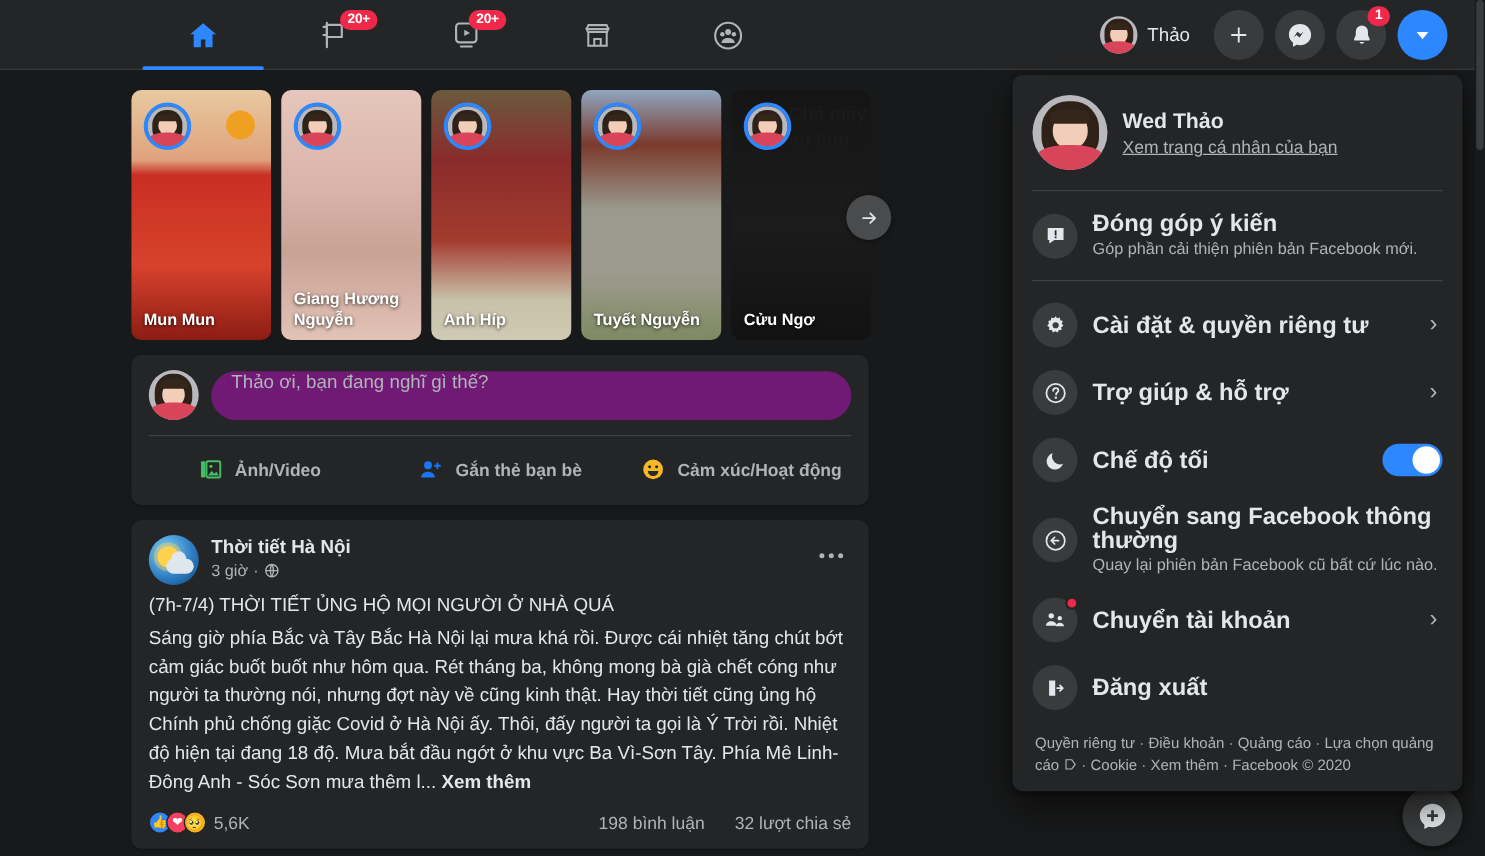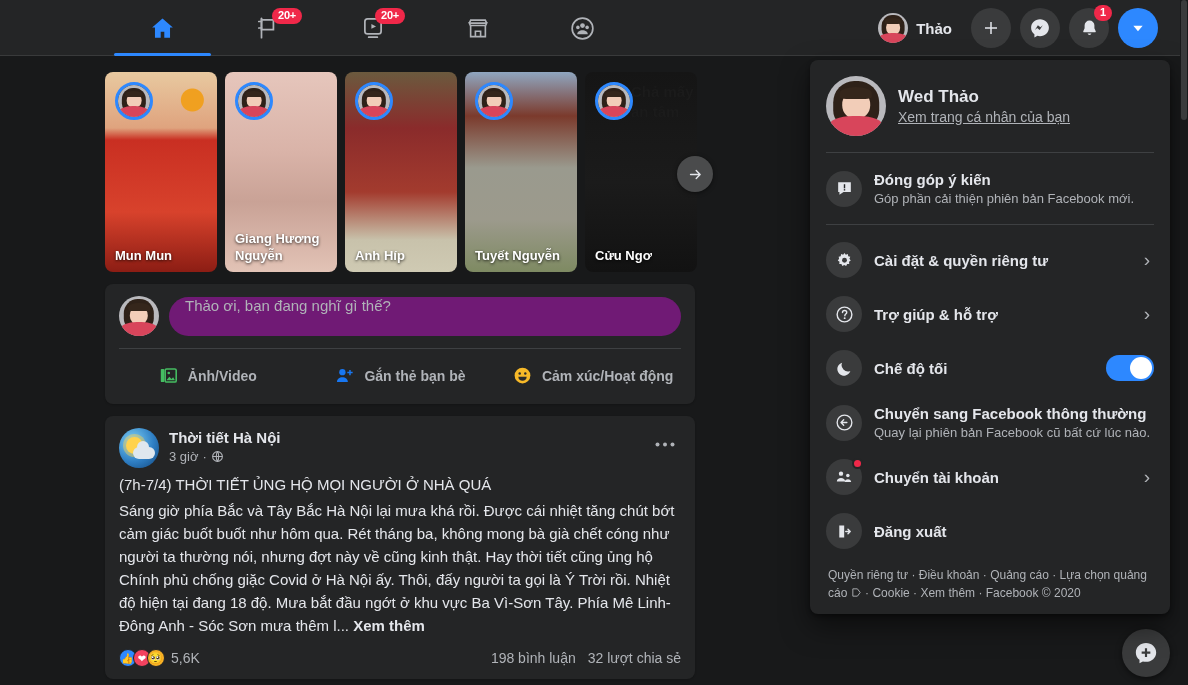--- a/index.html
+++ b/index.html
@@ -49,21 +49,21 @@
 
   
   .topright {
     position: absolute; right: 22px; top: 0; height: 56px;
     display: flex; align-items: center; gap: 9px;
   }
   .profile-pill {
     display: flex; align-items: center; gap: 8px;
     padding: 4px 10px 4px 4px; border-radius: 20px; cursor: pointer;
   }
-  .profile-pill .pname { font-size: 15px; font-weight: bold; color: #e4e6eb; }
+  .profile-pill .pname { font-size: 15px; font-weight: normal; color: #e4e6eb; }
   .circ-btn {
     width: 40px; height: 40px; border-radius: 50%;
     background: #3a3b3c;
     display: flex; align-items: center; justify-content: center;
     position: relative; cursor: pointer;
   }
   .circ-btn.blue { background: #2d88ff; }
   .circ-btn .badge { top: -3px; right: -3px; padding: 1px 6px 2px 6px; }
 
   
@@ -194,21 +194,21 @@
   .react-icons { display: flex; align-items: center; }
   .rx {
     width: 18px; height: 18px; border-radius: 50%;
     display: flex; align-items: center; justify-content: center;
     font-size: 10px; margin-left: -4px; border: 1px solid #242526;
   }
   .rx:first-child { margin-left: 0; }
   .rx.like { background: #2d88ff; color: #fff; }
   .rx.love { background: #f3425f; color: #fff; }
   .rx.care { background: #f7b125; color: #fff; font-size: 12px; }
-  .stats-right { display: flex; gap: 12px; }
+  .stats-right { display: flex; gap: 24px; }
 
   
   .menu {
     position: absolute; right: 18px; top: 60px; width: 360px;
     background: #242526; border-radius: 8px;
     box-shadow: 0 12px 28px rgba(0,0,0,.5), 0 2px 4px rgba(0,0,0,.4);
     padding: 8px 8px 10px 8px;
     z-index: 40;
   }
   .menu-profile {
@@ -225,21 +225,21 @@
   .menu-icon {
     width: 36px; height: 36px; border-radius: 50%; background: #3a3b3c;
     display: flex; align-items: center; justify-content: center;
     flex: 0 0 auto; position: relative; color: #e4e6eb;
   }
   .menu-icon .dot {
     position: absolute; top: -1px; right: -1px; width: 11px; height: 11px;
     border-radius: 50%; background: #f02849; border: 2px solid #242526;
   }
   .menu-text { flex: 1; min-width: 0; }
-  .menu-label { font-size: 15px; font-weight: bold; color: #e4e6eb; line-height: 19px; }
+  .menu-label { font-size: 19px; font-weight: bold; color: #e4e6eb; line-height: 19px; }
   .menu-sub { font-size: 13px; color: #b0b3b8; line-height: 17px; margin-top: 1px; }
   .chev { color: #b0b3b8; font-size: 19px; padding-right: 4px; }
   .toggle {
     width: 48px; height: 26px; border-radius: 13px; background: #2d88ff;
     position: relative; flex: 0 0 auto; cursor: pointer;
   }
   .toggle .knob {
     position: absolute; right: 2px; top: 2px; width: 22px; height: 22px;
     border-radius: 50%; background: #fff;
   }

